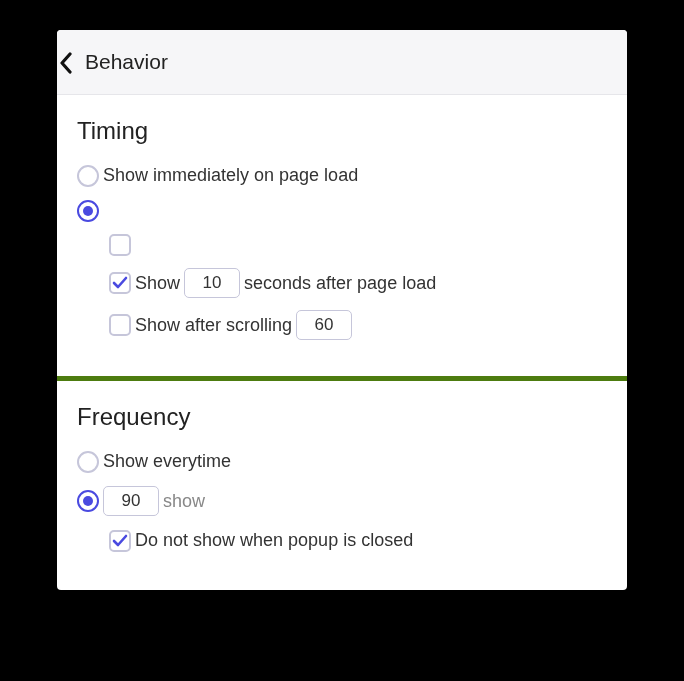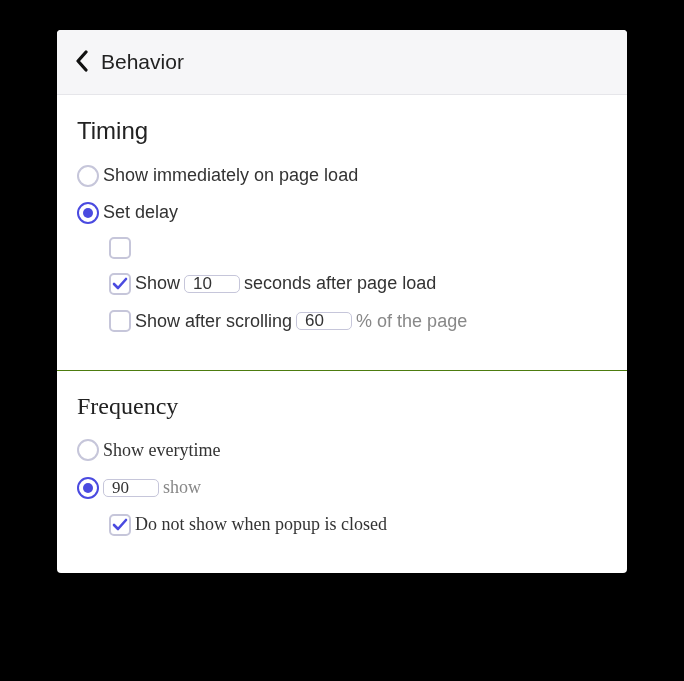--- a/index.html
+++ b/index.html
@@ -15,42 +15,41 @@
     }
     .panel {
       background: #fff;
       width: 570px;
       border-radius: 4px;
       box-shadow: 0 4px 20px rgba(0,0,0,0.3);
       overflow: hidden;
     }
     .header {
       background: #f6f6f8;
-      padding: 20px 18px;
+      padding: 20px 2px;
       border-bottom: 1px solid #e6e6ea;
       display: flex;
-      align-items: flex-start;
+      align-items: flex-end;
       gap: 12px;
     }
     .back-chevron svg {
       width: 14px;
       height: 22px;
       display: block;
     }
     .header-title {
       font-size: 21px;
       color: #222;
       font-weight: 400;
     }
     .section {
       padding: 22px 20px 24px 20px;
     }
     .section + .section {
-      border-top: 1px solid #4d7c0f;
-      font-family: Liberation Serif, serif;
+      border-top: 5px solid #4d7c0f;
     }
     .section-title {
       font-size: 24px;
       color: #222;
       margin-bottom: 18px;
       font-weight: 400;
     }
     .radio-row, .check-row {
       display: flex;
       align-items: center;
@@ -99,27 +98,27 @@
     .checkbox svg {
       display: none;
       width: 16px;
       height: 16px;
     }
     .sub-group {
       margin-left: 32px;
     }
     .num-input {
       width: 56px;
-      height: 18px;
+      height: 30px;
       border: 1px solid #c6c6da;
       border-radius: 5px;
       font-size: 17px;
-      padding: 2px 8px;
+      padding: 2px 0;
       color: #333;
-      text-align: left;
+      text-align: center;
       font-family: inherit;
     }
     .label-fragment {
       white-space: nowrap;
     }
     .muted {
       color: #888;
     }
   </style>
 </head>
@@ -139,21 +138,20 @@
   <div class="section">
     <div class="section-title">Timing</div>
 
     <div class="radio-row">
       <span class="radio"></span>
       <span>Show immediately on page load</span>
     </div>
 
     <div class="radio-row">
       <span class="radio selected"></span>
-      <span>Set delay</span>
     </div>
 
     <div class="sub-group">
 
       <div class="check-row">
         <span class="checkbox">
           
         </span>
       </div>
 
@@ -167,21 +165,20 @@
         <input class="num-input" value="10" style="">
         <span class="label-fragment">seconds after page load</span>
       </div>
 
       <div class="check-row">
         <span class="checkbox">
           
         </span>
         <span class="label-fragment">Show after scrolling</span>
         <input class="num-input" value="60" style="">
-        <span class="label-fragment muted">% of the page</span>
       </div>
 
     </div>
   </div>
 
   <div class="section">
     <div class="section-title">Frequency</div>
 
     <div class="radio-row">
       <span class="radio"></span>

